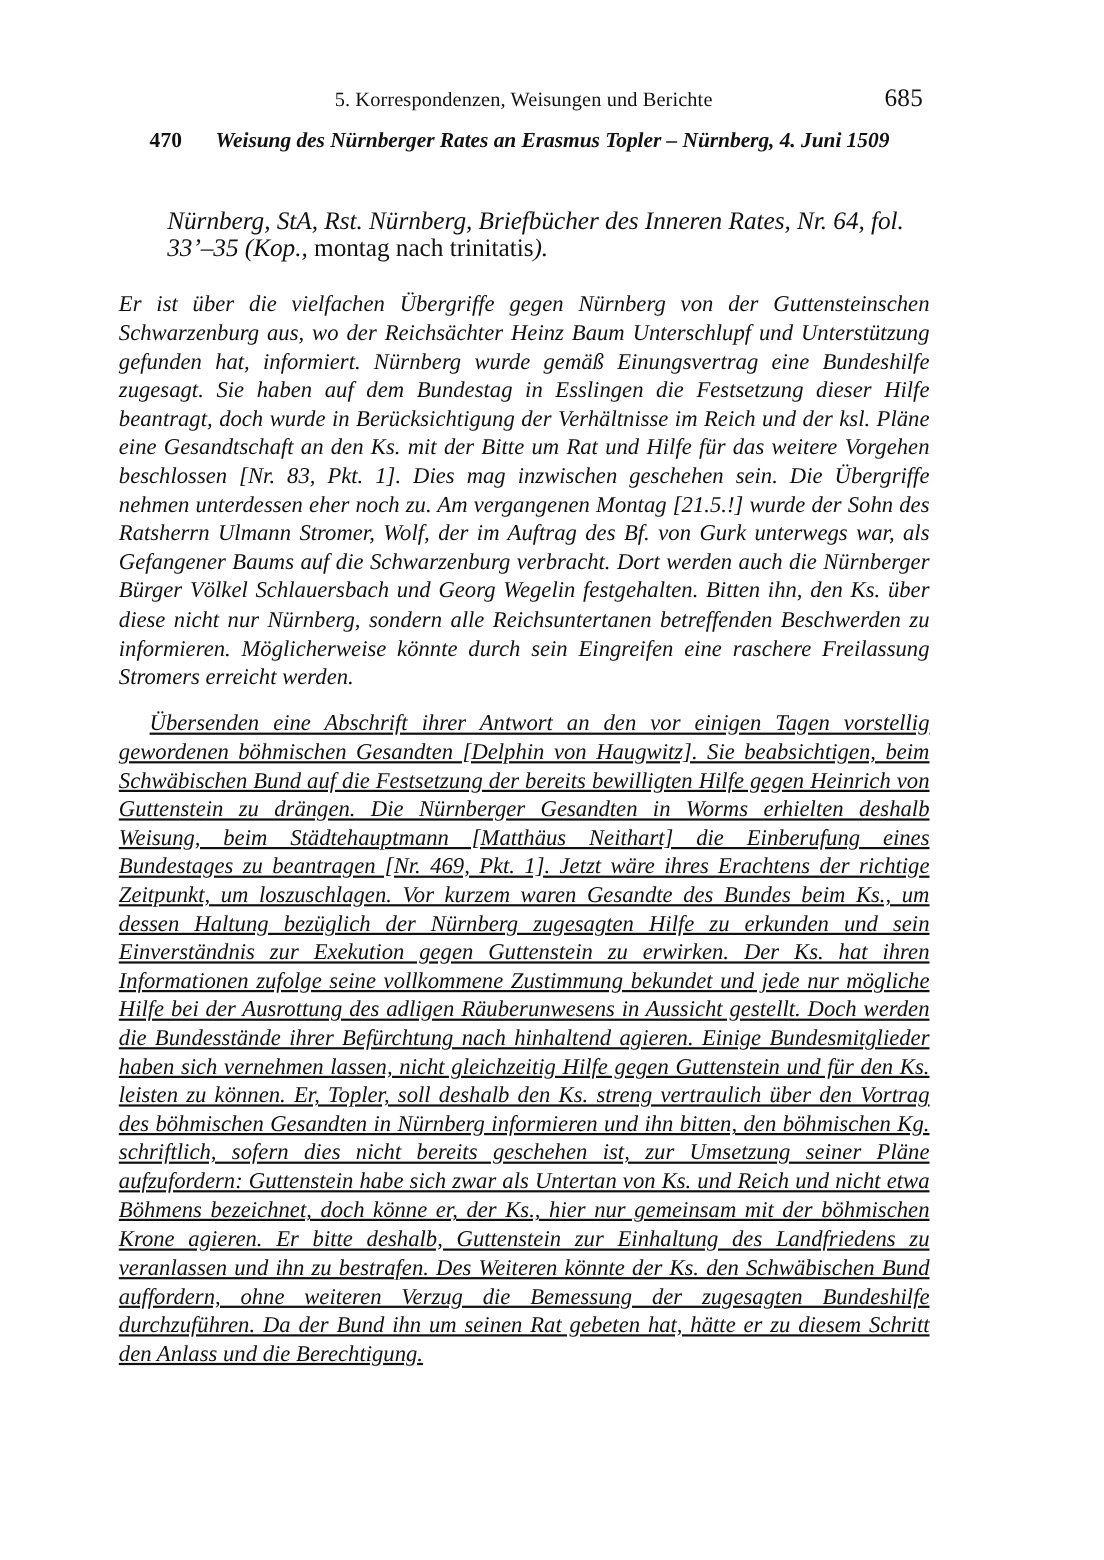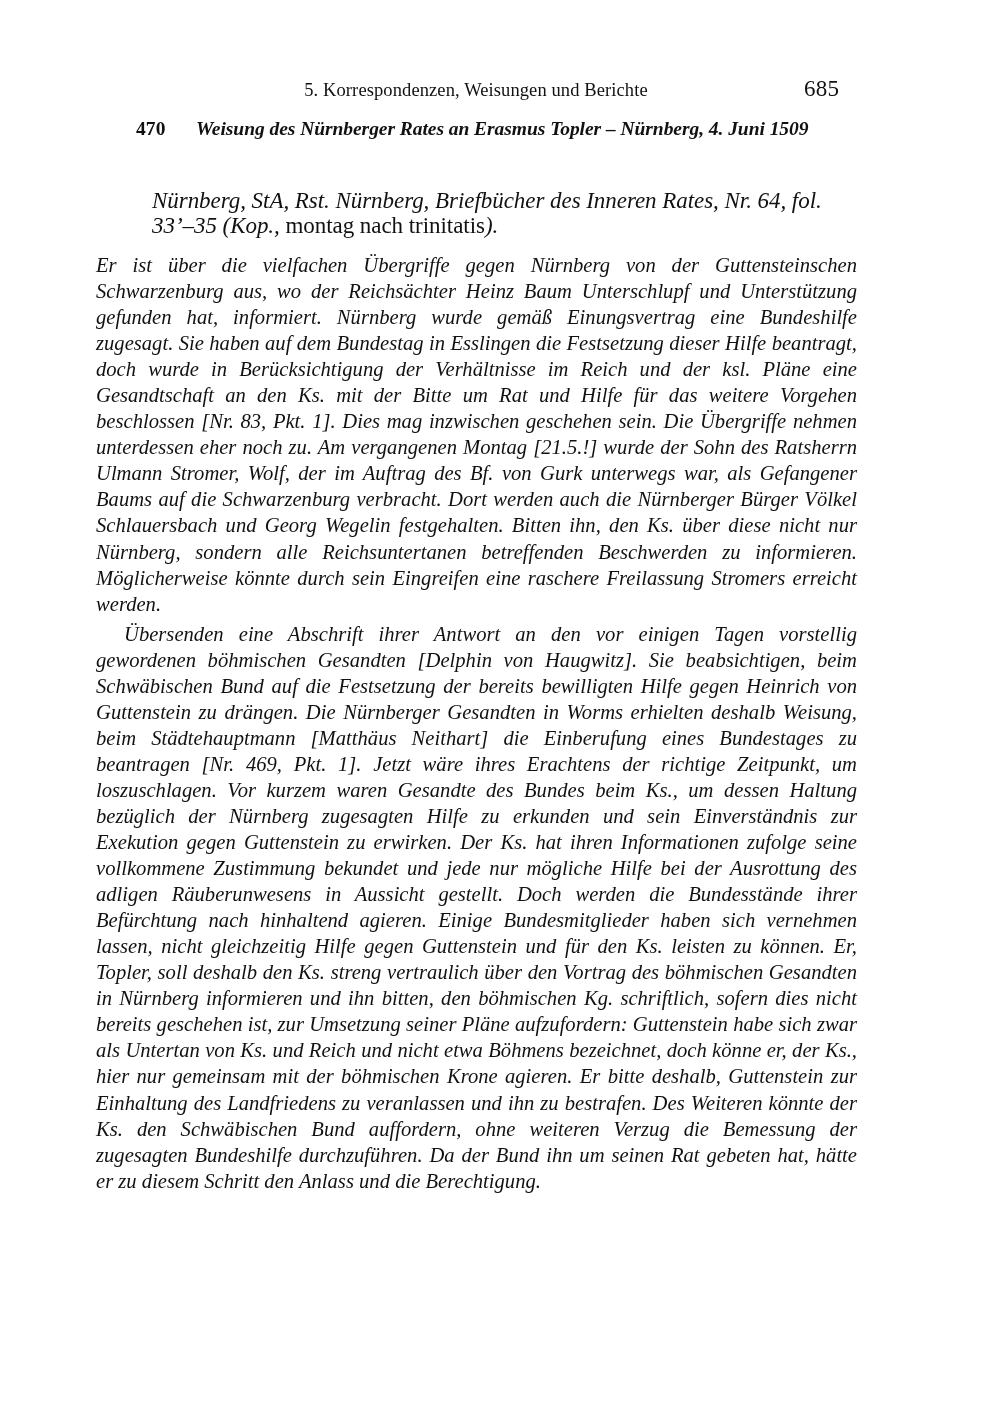--- a/index.html
+++ b/index.html
@@ -110,32 +110,33 @@
     width: 769px;
     font-style: italic;
     font-size: 20.6px;
     line-height: 26.05px;
     text-align: justify;
     text-justify: inter-word;
     letter-spacing: 0.01px;
     hyphens: manual;
   }
   .body-text p {
-    margin: 4px;
+    margin: 16px;
     text-indent: 0;
   }
   .body-text p.indent {
     text-indent: 28px;
   }
   .body-text p:last-child {
     text-align: justify;
   }
   
   .body-text p.last-natural {
     text-align-last: left;
+    text-decoration: underline;
   }
 </style>
 </head>
 <body>
 
 <div class="page">
 
   <div class="runhead">
     <div class="runhead-title">5. Korrespondenzen, Weisungen und Berichte</div>
     <div class="runhead-folio">685</div>

